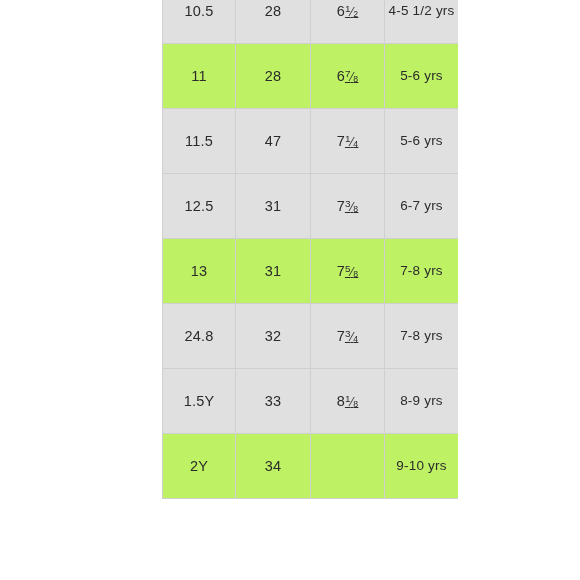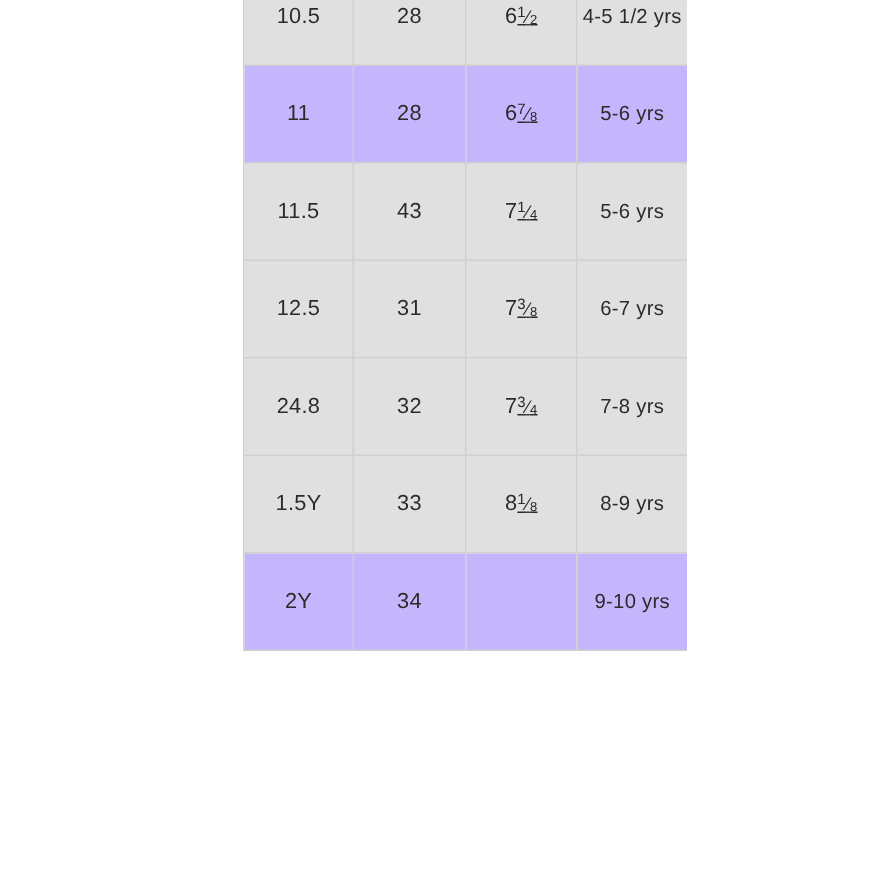--- a/index.html
+++ b/index.html
@@ -47,21 +47,21 @@
   table.size-table td {
     border: 1px solid #cfcfcf;
     height: 60px;
     padding: 2px 3px;
     text-align: center;
     vertical-align: middle;
     font-size: 14.5px;
     color: #2b2b2b;
     line-height: 1.25;
     letter-spacing: 0.2px;
-    background: #c4b5fd;
+    background: #bef264;
   }
 
   table.size-table tr.shaded td {
     background: #e0e0e0;
   }
 
   table.size-table td.age-cell {
     font-size: 13.5px;
   }
 
@@ -108,29 +108,35 @@
             <td class="age-cell">4-5 1/2 yrs</td>
           </tr>
           <tr>
             <td>11</td>
             <td>28</td>
             <td><span>6</span><span class="frac"><span class="num">7</span><span class="bar">⁄</span><span class="den">8</span></span></td>
             <td class="age-cell">5-6 yrs</td>
           </tr>
           <tr class="shaded">
             <td>11.5</td>
-            <td>43</td>
+            <td>47</td>
             <td><span>7</span><span class="frac"><span class="num">1</span><span class="bar">⁄</span><span class="den">4</span></span></td>
             <td class="age-cell">5-6 yrs</td>
           </tr>
           <tr class="shaded">
             <td>12.5</td>
             <td>31</td>
             <td><span>7</span><span class="frac"><span class="num">3</span><span class="bar">⁄</span><span class="den">8</span></span></td>
             <td class="age-cell">6-7 yrs</td>
+          </tr>
+          <tr>
+            <td>13</td>
+            <td>31</td>
+            <td><span>7</span><span class="frac"><span class="num">5</span><span class="bar">⁄</span><span class="den">8</span></span></td>
+            <td class="age-cell">7-8 yrs</td>
           </tr>
           <tr class="shaded">
             <td>24.8</td>
             <td>32</td>
             <td><span>7</span><span class="frac"><span class="num">3</span><span class="bar">⁄</span><span class="den">4</span></span></td>
             <td class="age-cell">7-8 yrs</td>
           </tr>
           <tr class="shaded">
             <td>1.5Y</td>
             <td>33</td>

